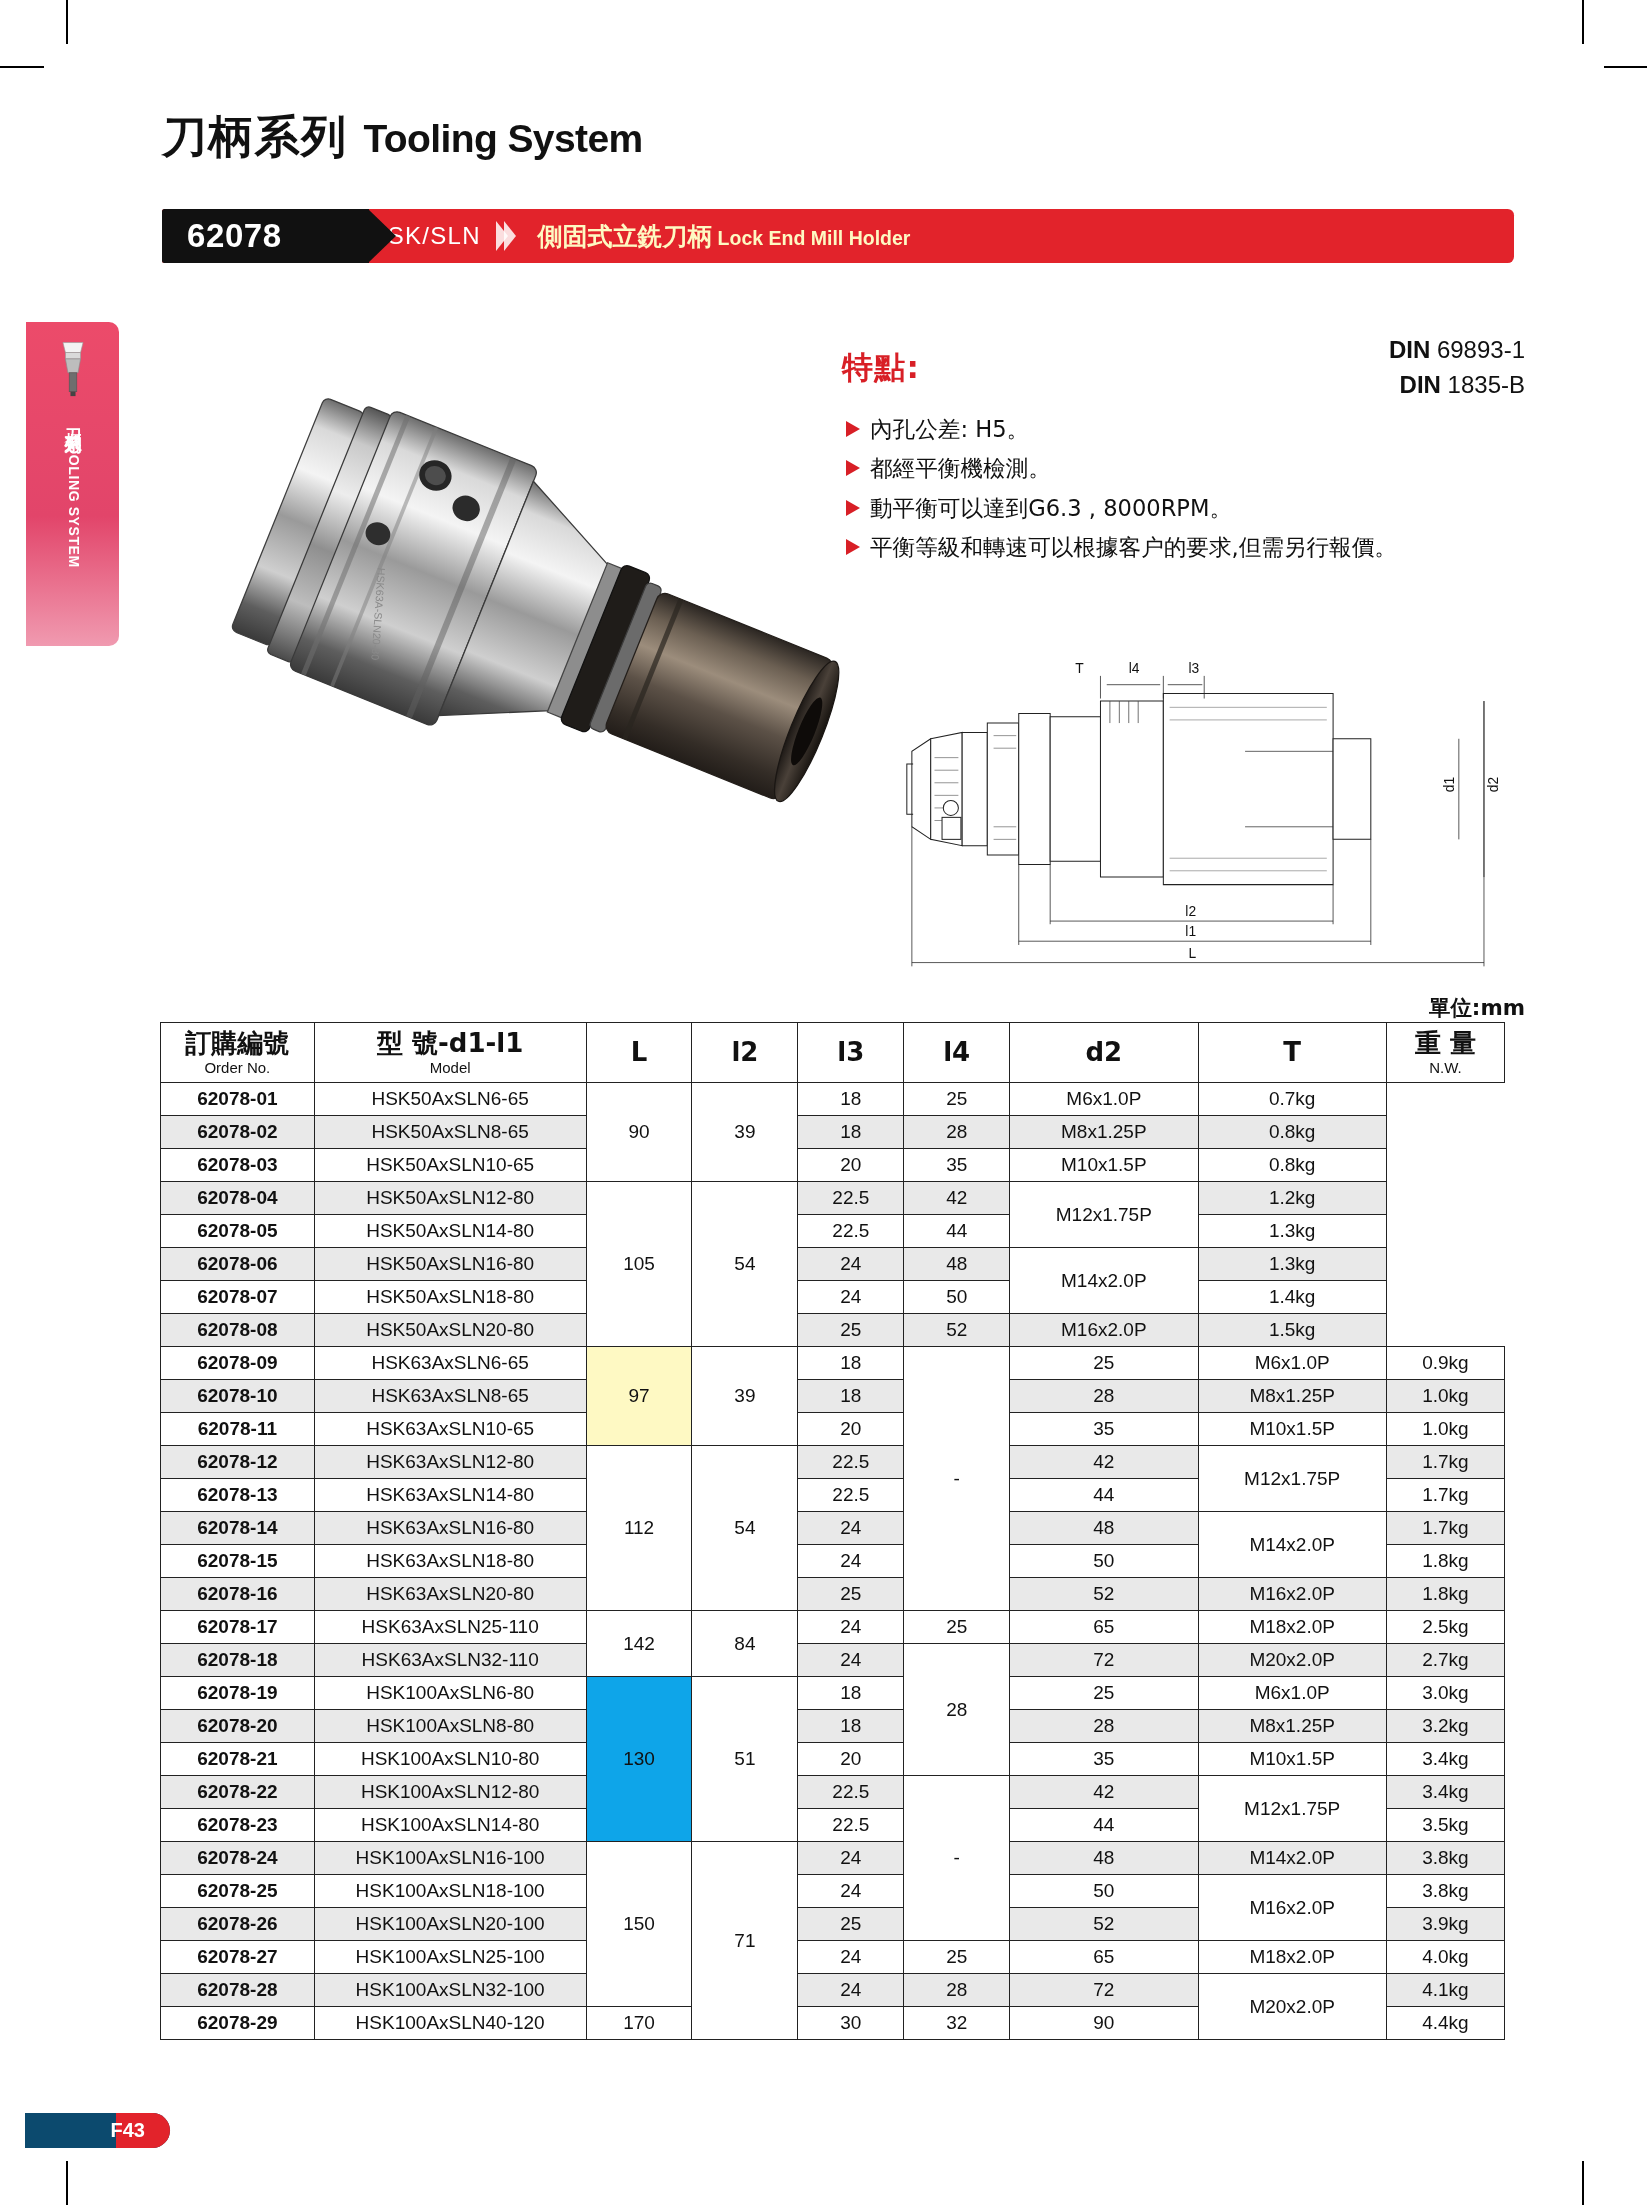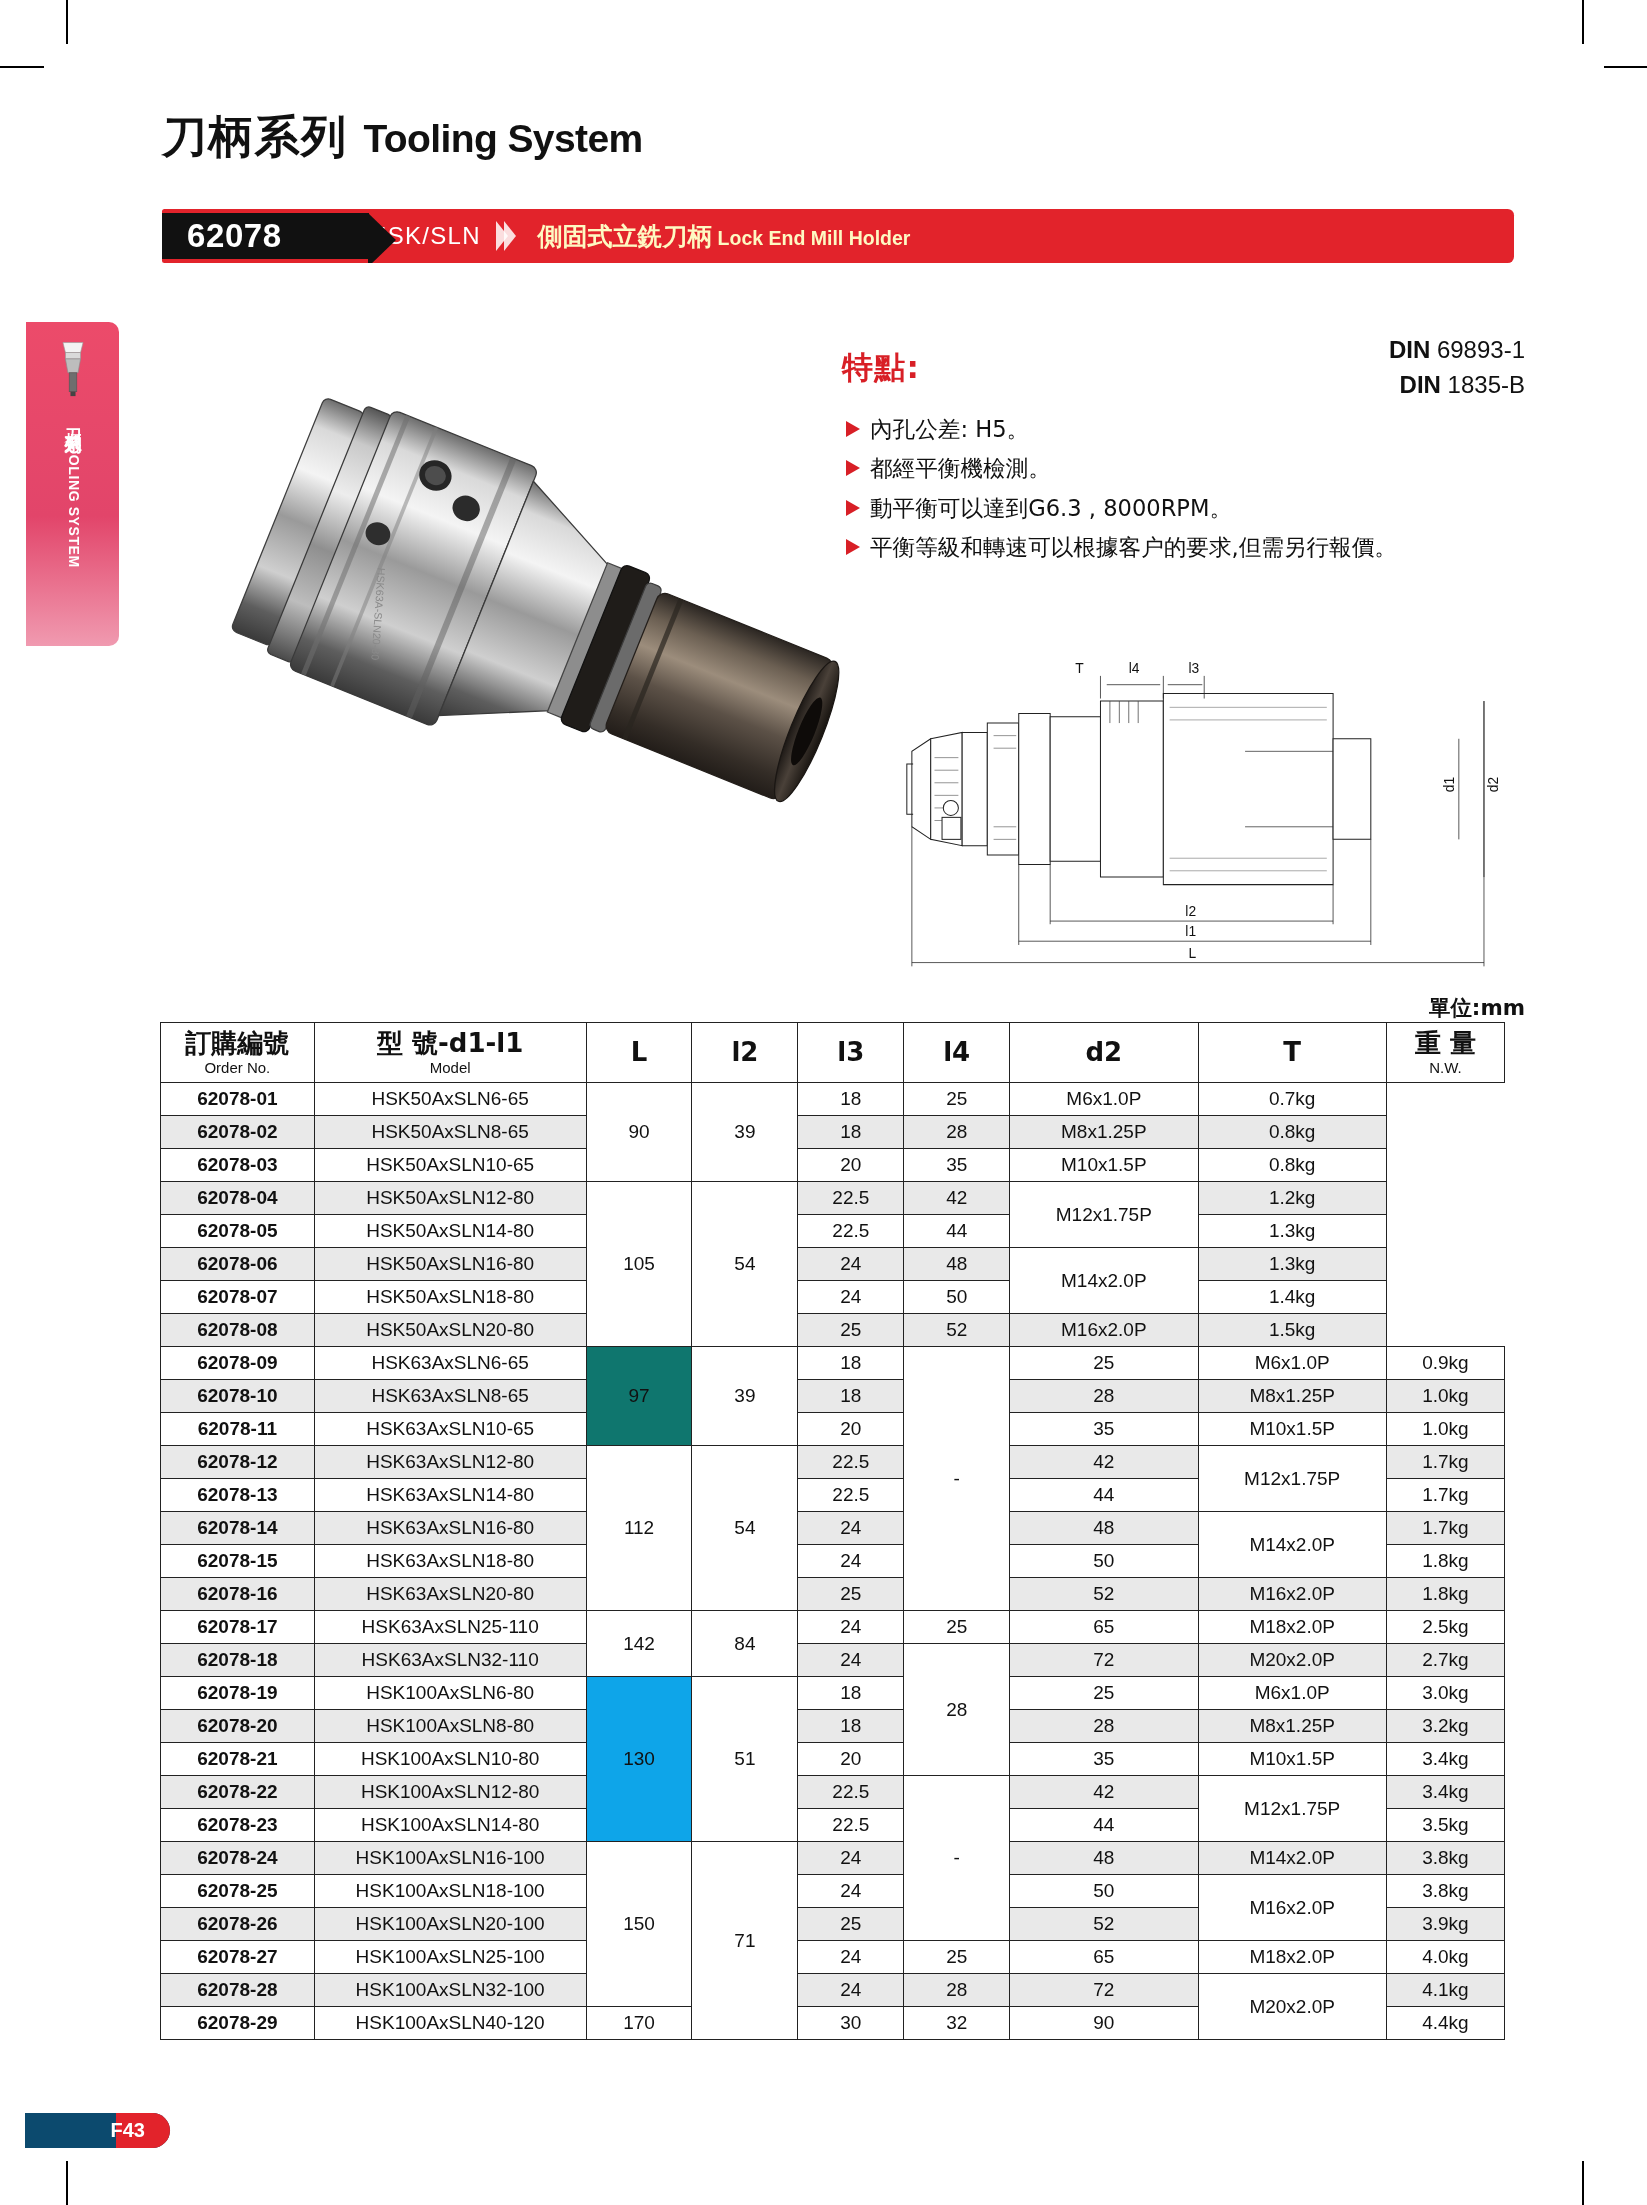--- a/index.html
+++ b/index.html
@@ -55,21 +55,21 @@
     width: 1352px;
     height: 54px;
     background: #e2232b;
     border-radius: 2.5px 6.3px 6.3px 2.5px;
     display: flex;
     align-items: center;
     overflow: hidden;
   }
   .banner-code {
     width: 207px;
-    height: 46px;
+    height: 54px;
     background: #111;
     color: #fff;
     font-size: 33px;
     font-weight: 700;
     display: flex;
     align-items: center;
     padding-left: 25px;
     box-sizing: border-box;
     position: relative;
     letter-spacing: 0.6px;
@@ -591,21 +591,21 @@
         <td class="order">62078-08</td>
         <td class="model">HSK50AxSLN20-80</td>
         <td class="num">25</td>
         <td class="num">52</td>
         <td class="t">M16x2.0P</td>
         <td class="w">1.5kg</td>
       </tr>
       <tr>
         <td class="order">62078-09</td>
         <td class="model">HSK63AxSLN6-65</td>
-        <td class="num" rowspan="3" style="background: #0f766e;">97</td>
+        <td class="num" rowspan="3" style="background: #fef9c3;">97</td>
         <td class="num" rowspan="3" style="background: rgb(255, 255, 255);">39</td>
         <td class="num">18</td>
         <td class="num" rowspan="8" style="background: rgb(255, 255, 255);">-</td>
         <td class="num">25</td>
         <td class="t">M6x1.0P</td>
         <td class="w">0.9kg</td>
       </tr>
       <tr class="alt">
         <td class="order">62078-10</td>
         <td class="model">HSK63AxSLN8-65</td>

